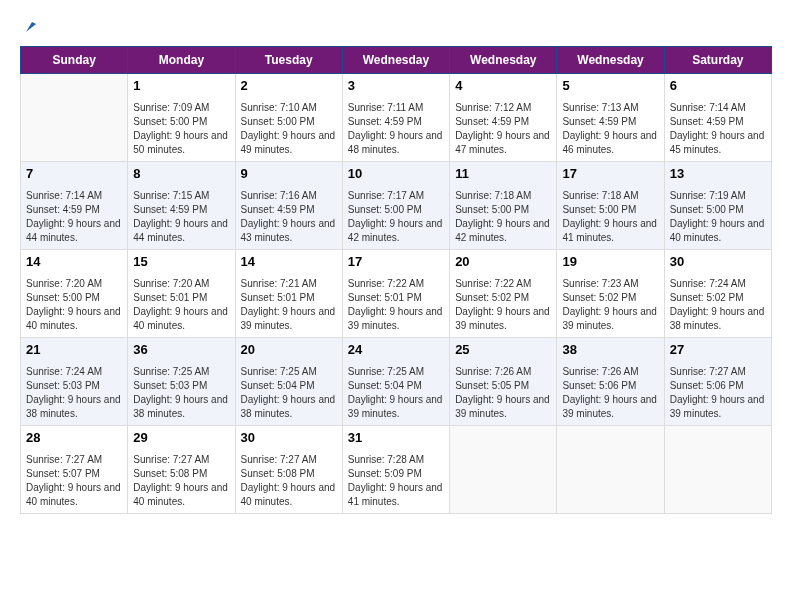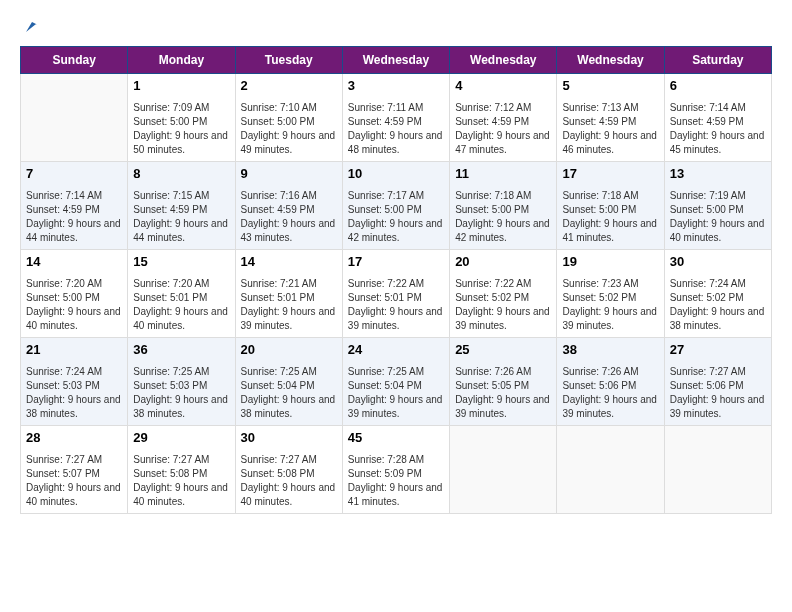--- a/index.html
+++ b/index.html
@@ -245,21 +245,21 @@
         </td>
         <td>
           <span class="day-num">29</span>
           <div class="day-info">Sunrise: 7:27 AM<br>Sunset: 5:08 PM<br>Daylight: 9 hours and 40 minutes.</div>
         </td>
         <td>
           <span class="day-num">30</span>
           <div class="day-info">Sunrise: 7:27 AM<br>Sunset: 5:08 PM<br>Daylight: 9 hours and 40 minutes.</div>
         </td>
         <td>
-          <span class="day-num">45</span>
+          <span class="day-num">31</span>
           <div class="day-info">Sunrise: 7:28 AM<br>Sunset: 5:09 PM<br>Daylight: 9 hours and 41 minutes.</div>
         </td>
         <td class="empty"></td>
         <td class="empty"></td>
         <td class="empty"></td>
       </tr>
     </tbody>
 </table>
 
 </body></html>

